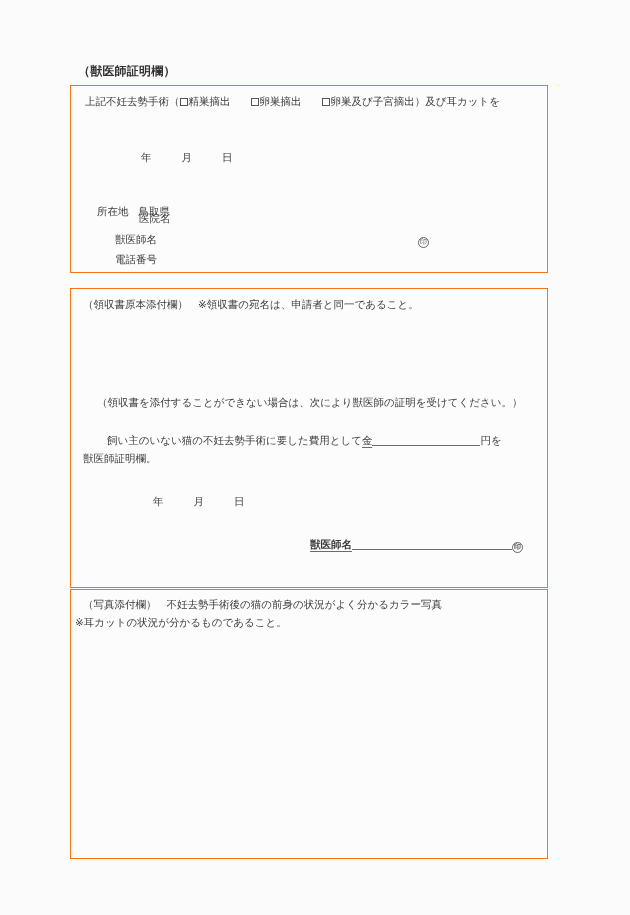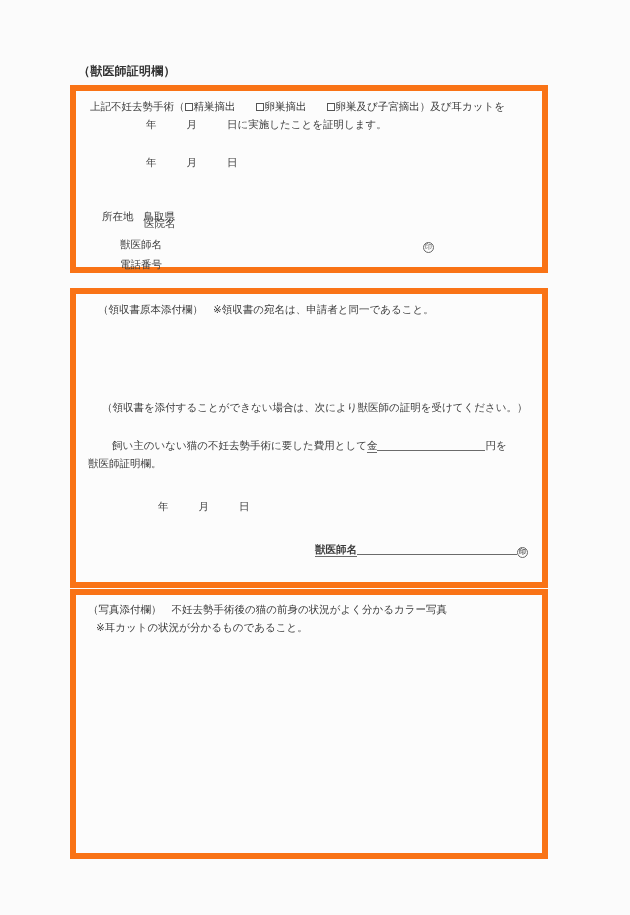--- a/index.html
+++ b/index.html
@@ -29,21 +29,21 @@
     font-weight: bold;
     font-size: 12px;
     letter-spacing: 0.2px;
     color: #333;
     white-space: nowrap;
   }
 
   
   .panel {
     position: absolute;
-    border: 6px solid #f97316;
+    border: 1px solid #f97316;
     background: #fcfcfc;
     box-sizing: border-box;
   }
   #panel-vet      { left: 70px;  top: 85px;  width: 478px; height: 188px; }
   #panel-receipt  { left: 70px;  top: 288px; width: 478px; height: 300px; }
   #panel-photo    { left: 70px;  top: 589px; width: 478px; height: 270px; text-decoration: underline; }
 
   
   .line {
     position: absolute;
@@ -109,23 +109,20 @@
 <div class="page">
 
   <div class="section-caption cjk" style="left:78px; top:63px;">（獣医師証明欄）</div>
 
   <div class="panel" id="panel-vet">
 
     <div class="line cjk" style="left:14px; top:8px;">
       <span>上記不妊去勢手術（</span><span class="cbox"></span><span>精巣摘出</span><span class="sp2"></span><span class="cbox"></span><span>卵巣摘出</span><span class="sp2"></span><span class="cbox"></span><span>卵巣及び子宮摘出</span><span>）及び耳カットを</span>
     </div>
 
-    <div class="line cjk" style="left:50px; top:26px;">
-      <span class="sp2"></span><span></span><span>年</span><span class="sp3"></span><span></span><span>月</span><span class="sp3"></span><span></span><span>日</span><span>に実施したことを証明します。</span>
-    </div>
 
     <div class="line cjk" style="left:50px; top:64px;">
       <span class="sp2"></span><span></span><span>年</span><span class="sp3"></span><span></span><span>月</span><span class="sp3"></span><span></span><span>日</span>
     </div>
 
     <div class="line cjk" style="left:26px; top:118px;">
       <span>所在地</span><span class="sp1"></span><span>鳥取県</span>
     </div>
 
     <div class="line cjk" style="left:26px; top:125px;padding-left:42px;">
@@ -139,21 +136,21 @@
       <span class="seal">印</span>
     </div>
 
     <div class="line cjk" style="left:44px; top:166px;">
       <span>電話番号</span><span></span>
     </div>
   </div>
 
   <div class="panel" id="panel-receipt">
 
-    <div class="line cjk" style="left:22px; top:8px;">
+    <div class="line cjk" style="left:12px; top:8px;">
       <span class="bold">（領収書原本添付欄）</span><span class="sp1"></span><span>※領収書の宛名は、申請者と同一であること。</span>
     </div>
 
     <div style="position:absolute; left:12px; top:28px; width:452px; height:70px;"></div>
 
     <div class="line cjk" style="left:26px; top:144px;">
       <span class="sp1"></span><span>飼い主のいない猫の不妊去勢手術に要した費用として</span><span class="underlined-label">金</span><span class="fill fill-amount"></span><span>円を</span>
     </div>
 
     <div class="line cjk" style="left:26px; top:106px;">（領収書を添付することができない場合は、次により獣医師の証明を受けてください。）</div>
@@ -168,18 +165,18 @@
       <span class="underlined-label">獣医師名</span><span class="fill fill-name"></span><span class="seal">印</span>
     </div>
   </div>
 
   <div class="panel" id="panel-photo">
 
     <div class="line cjk" style="left:12px; top:7px;">
       <span class="bold">（写真添付欄）</span><span class="sp1"></span><span>不妊去勢手術後の猫の前身の状況がよく分かるカラー写真</span>
     </div>
 
-    <div class="line cjk" style="left:20px; top:25px;text-align:center;">※耳カットの状況が分かるものであること。</div>
+    <div class="line cjk" style="left:4px; top:25px;text-align:center;">※耳カットの状況が分かるものであること。</div>
 
     <div style="position:absolute; left:12px; top:48px; width:452px; height:210px;"></div>
   </div>
 
 </div>
 
 </body></html>

